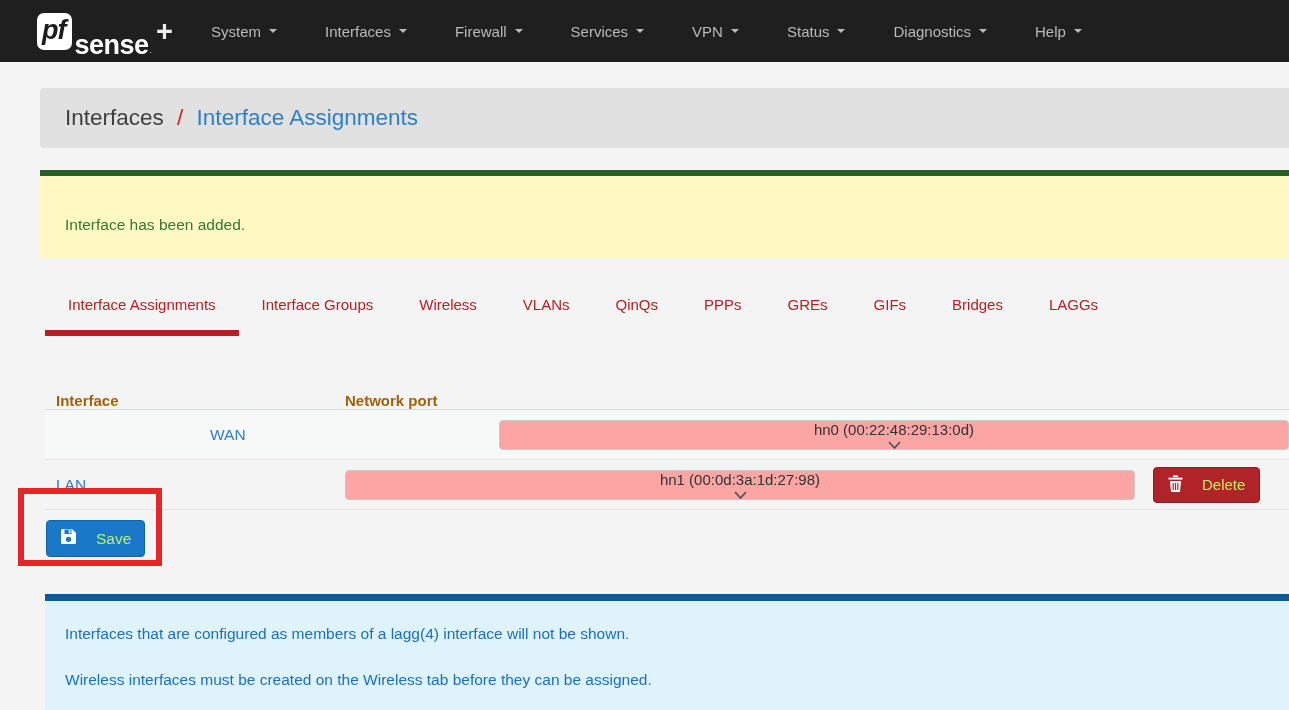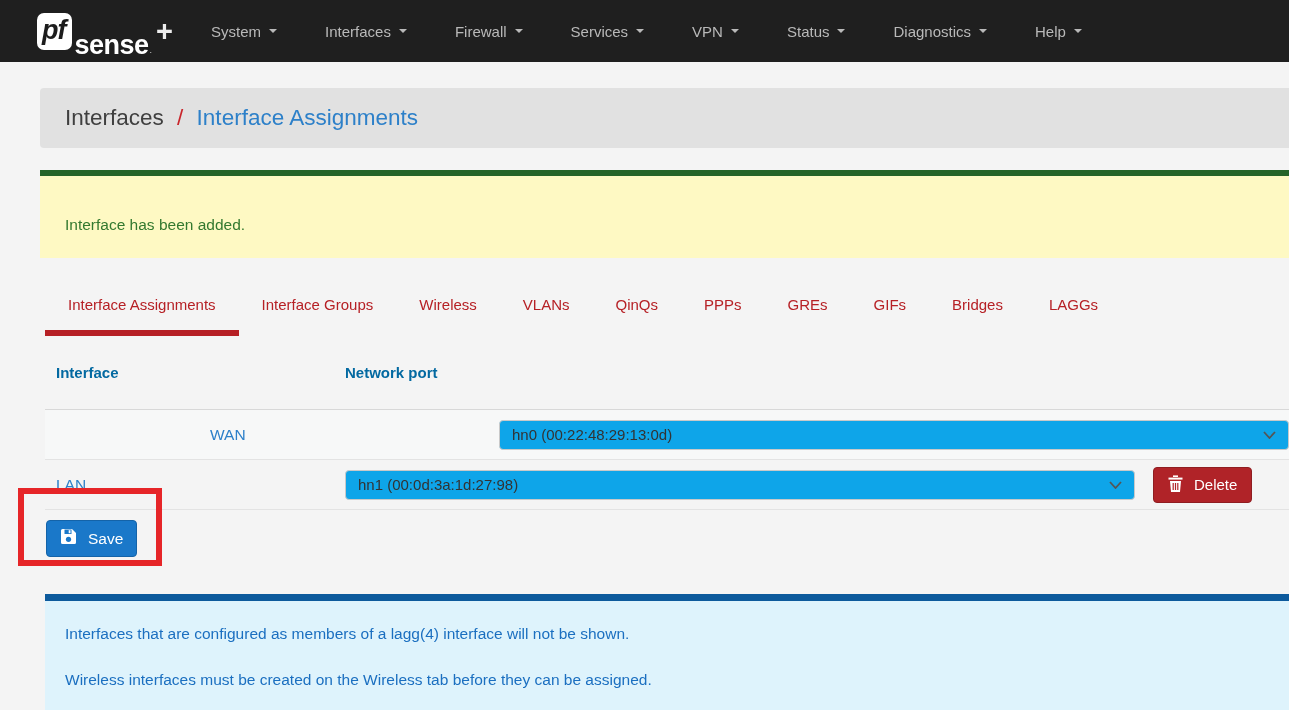--- a/index.html
+++ b/index.html
@@ -56,39 +56,39 @@
   }
 
   
   .tabs { margin:38px 0 0 45px; display:flex; align-items:flex-start; }
   .tab { color:#b62025; font-size:15px; padding:0 23px 17px; cursor:pointer; white-space:nowrap; }
   .tab.active { border-bottom:6px solid #b62025; }
 
   
   .assign-table { margin:28px 0 0 45px; }
   .thead {
-    display:flex; height:46px; align-items:flex-start;
+    display:flex; height:46px; align-items:flex-end;
     border-bottom:1px solid #d8d8d8;
-    font-weight:bold; font-size:15px; color:#0369a1;
+    font-weight:bold; font-size:15px; color:#a16207;
   }
   .col-interface { width:300px; padding-left:11px; }
   .col-port { width:790px; }
   .trow { display:flex; align-items:center; height:50px; border-bottom:1px solid #e3e3e3; }
   .trow.stripe { background:#f7f8f8;justify-content:flex-end; }
   .if-link { color:#2d80c9; font-size:15.5px; cursor:pointer; text-decoration:none; }
   .select-box {
-    width:790px; height:30px; background:#0ea5e9;
+    width:790px; height:30px; background:#fca5a5;
     border:1px solid #c9c9c9; border-radius:4px;
     display:flex; align-items:center; justify-content:space-between;
-    padding:0 12px; font-size:15px; color:#333333; cursor:pointer;
+    padding:0 12px; font-size:15px; color:#333333; cursor:pointer;flex-direction:column;
   }
   .chevron { display:flex; align-items:center; }
   .btn {
-    border-radius:4px; color:#ffffff; font-size:15px;
-    display:inline-flex; align-items:center; gap:11px; cursor:pointer; border:1px solid transparent;
+    border-radius:4px; color:#bef264; font-size:15px;
+    display:inline-flex; align-items:center; gap:19px; cursor:pointer; border:1px solid transparent;
   }
   .btn-delete { margin-left:18px; background:#b02328; border-color:#8f1d21; height:36px; padding:0 14px; }
   .btn-save { margin:10px 0 0 46px; background:#1a78c9; border-color:#1463a8; height:37px; padding:0 13px; font-size:15.5px; }
   .save-row { height:58px; }
 
   
   .annotation-box {
     position:absolute; left:18px; top:488px; width:144px; height:78px;
     border:6px solid #e62528; pointer-events:none; z-index:10;
   }

